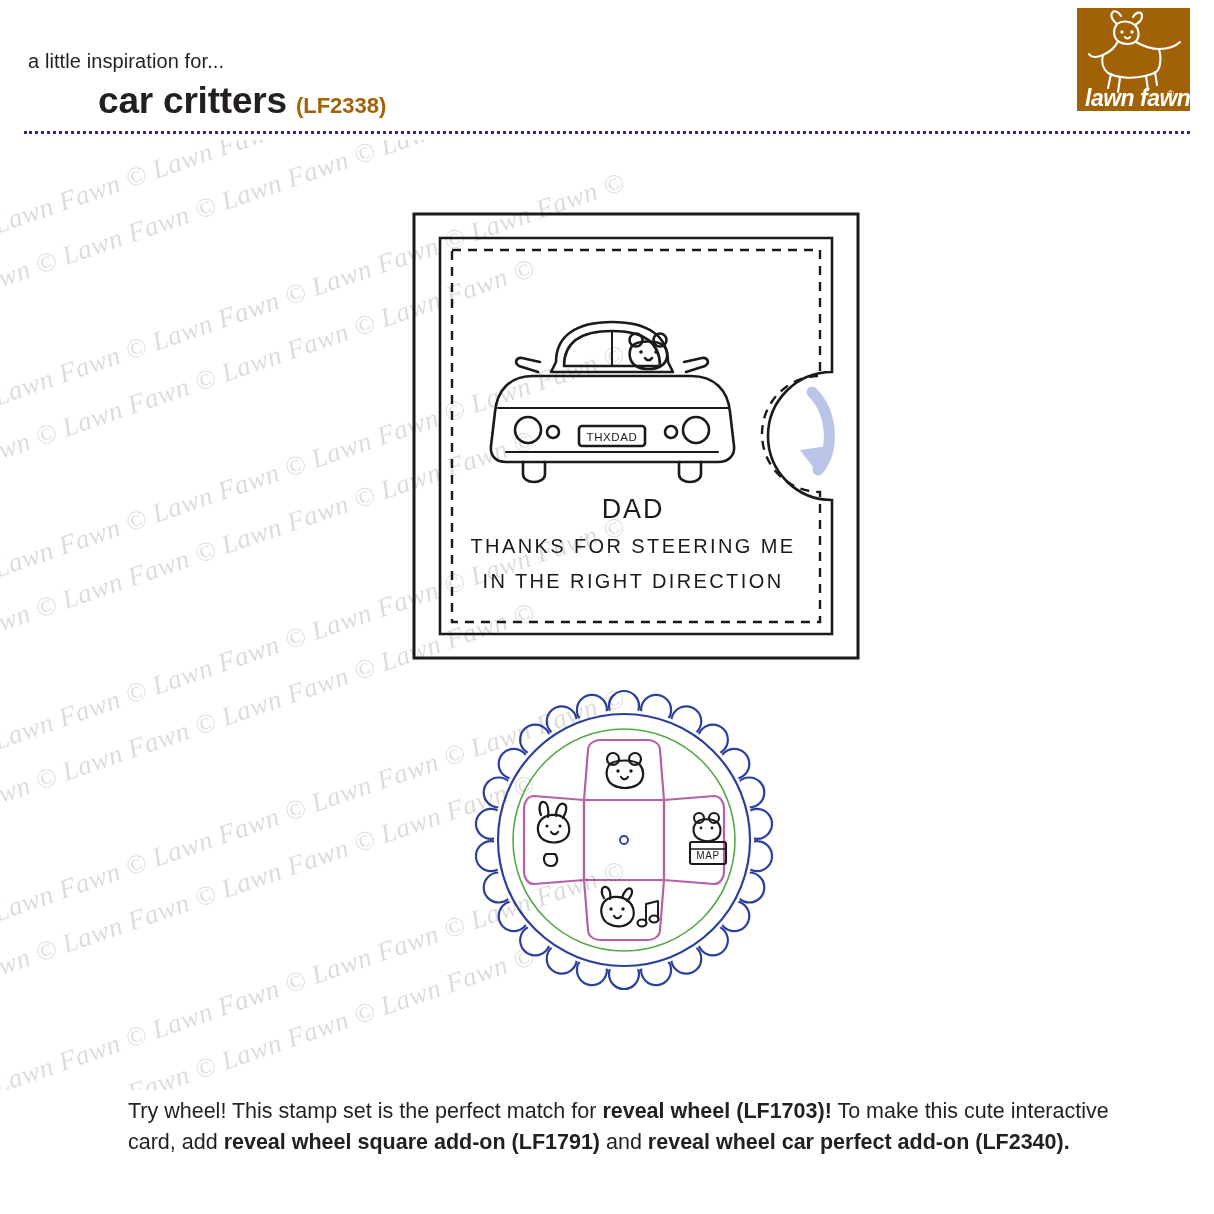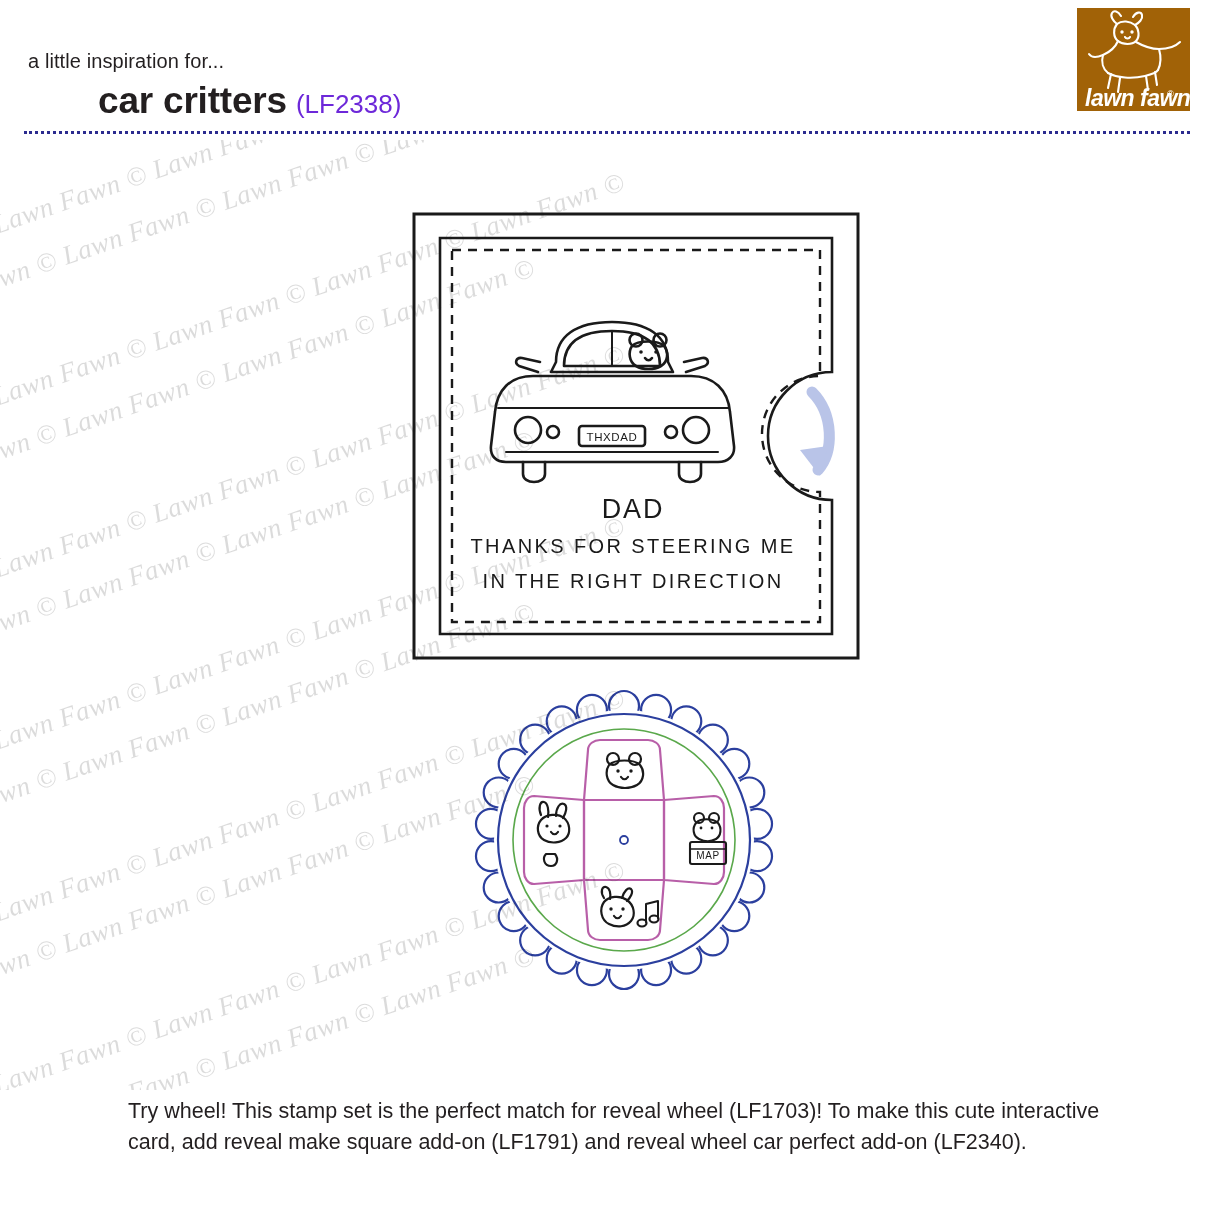--- a/index.html
+++ b/index.html
@@ -38,23 +38,23 @@
     display: flex;
     align-items: baseline;
   }
   #title {
     font-size: 37px;
     font-weight: bold;
     color: #231f20;
     letter-spacing: -0.2px;
   }
   #title-code {
-    font-size: 26px;
-    font-weight: normal;
-    color: #6d28d9;
+    font-size: 22px;
+    font-weight: bold;
+    color: #a16207;
     margin-left: 9px;
   }
   #logo-box {
     position: absolute;
     right: 24px;
     top: 8px;
     width: 113px;
     height: 103px;
     background: #a16207;
   }
@@ -112,21 +112,21 @@
   
   #footer {
     position: absolute;
     left: 128px;
     top: 1096px;
     width: 1000px;
     font-size: 21.5px;
     line-height: 31px;
     color: #231f20;
   }
-  #footer b { font-weight: normal; }
+  #footer b { font-weight: bold; }
 </style>
 </head>
 <body>
 
 <div id="header">
   <div id="eyebrow">a little inspiration for...</div>
   <div id="title-row">
     <span id="title">car critters</span>
     <span id="title-code">(LF2338)</span>
   </div>
@@ -329,13 +329,13 @@
     <div class="wm" style="left: -170px; top: 470px;">Lawn Fawn © Lawn Fawn © Lawn Fawn © Lawn Fawn © Lawn Fawn ©</div>
     <div class="wm" style="left: -260px; top: 556px;">Lawn Fawn © Lawn Fawn © Lawn Fawn © Lawn Fawn © Lawn Fawn ©</div>
     <div class="wm" style="left: -170px; top: 642px;">Lawn Fawn © Lawn Fawn © Lawn Fawn © Lawn Fawn © Lawn Fawn ©</div>
     <div class="wm" style="left: -260px; top: 728px;">Lawn Fawn © Lawn Fawn © Lawn Fawn © Lawn Fawn © Lawn Fawn ©</div>
     <div class="wm" style="left: -170px; top: 814px;">Lawn Fawn © Lawn Fawn © Lawn Fawn © Lawn Fawn © Lawn Fawn ©</div>
     <div class="wm" style="left: -260px; top: 900px;">Lawn Fawn © Lawn Fawn © Lawn Fawn © Lawn Fawn © Lawn Fawn ©</div>
     <div class="wm" style="left: -170px; top: 986px;">Lawn Fawn © Lawn Fawn © Lawn Fawn © Lawn Fawn © Lawn Fawn ©</div>
     <div class="wm" style="left: -260px; top: 1072px;">Lawn Fawn © Lawn Fawn © Lawn Fawn © Lawn Fawn © Lawn Fawn ©</div>
   </div>
 
-<div id="footer"><span>Try wheel! This stamp set is the perfect match for </span><b>reveal wheel (LF1703)!</b><span> To make this cute interactive card, add </span><b>reveal make square add-on (LF1791)</b><span> and </span><b>reveal wheel car perfect add-on (LF2340).</b></div>
+<div id="footer"><span>Try wheel! This stamp set is the perfect match for </span><b>reveal wheel (LF1703)!</b><span> To make this cute interactive card, add </span><b>reveal wheel square add-on (LF1791)</b><span> and </span><b>reveal wheel car perfect add-on (LF2340).</b></div>
 
 </body></html>

